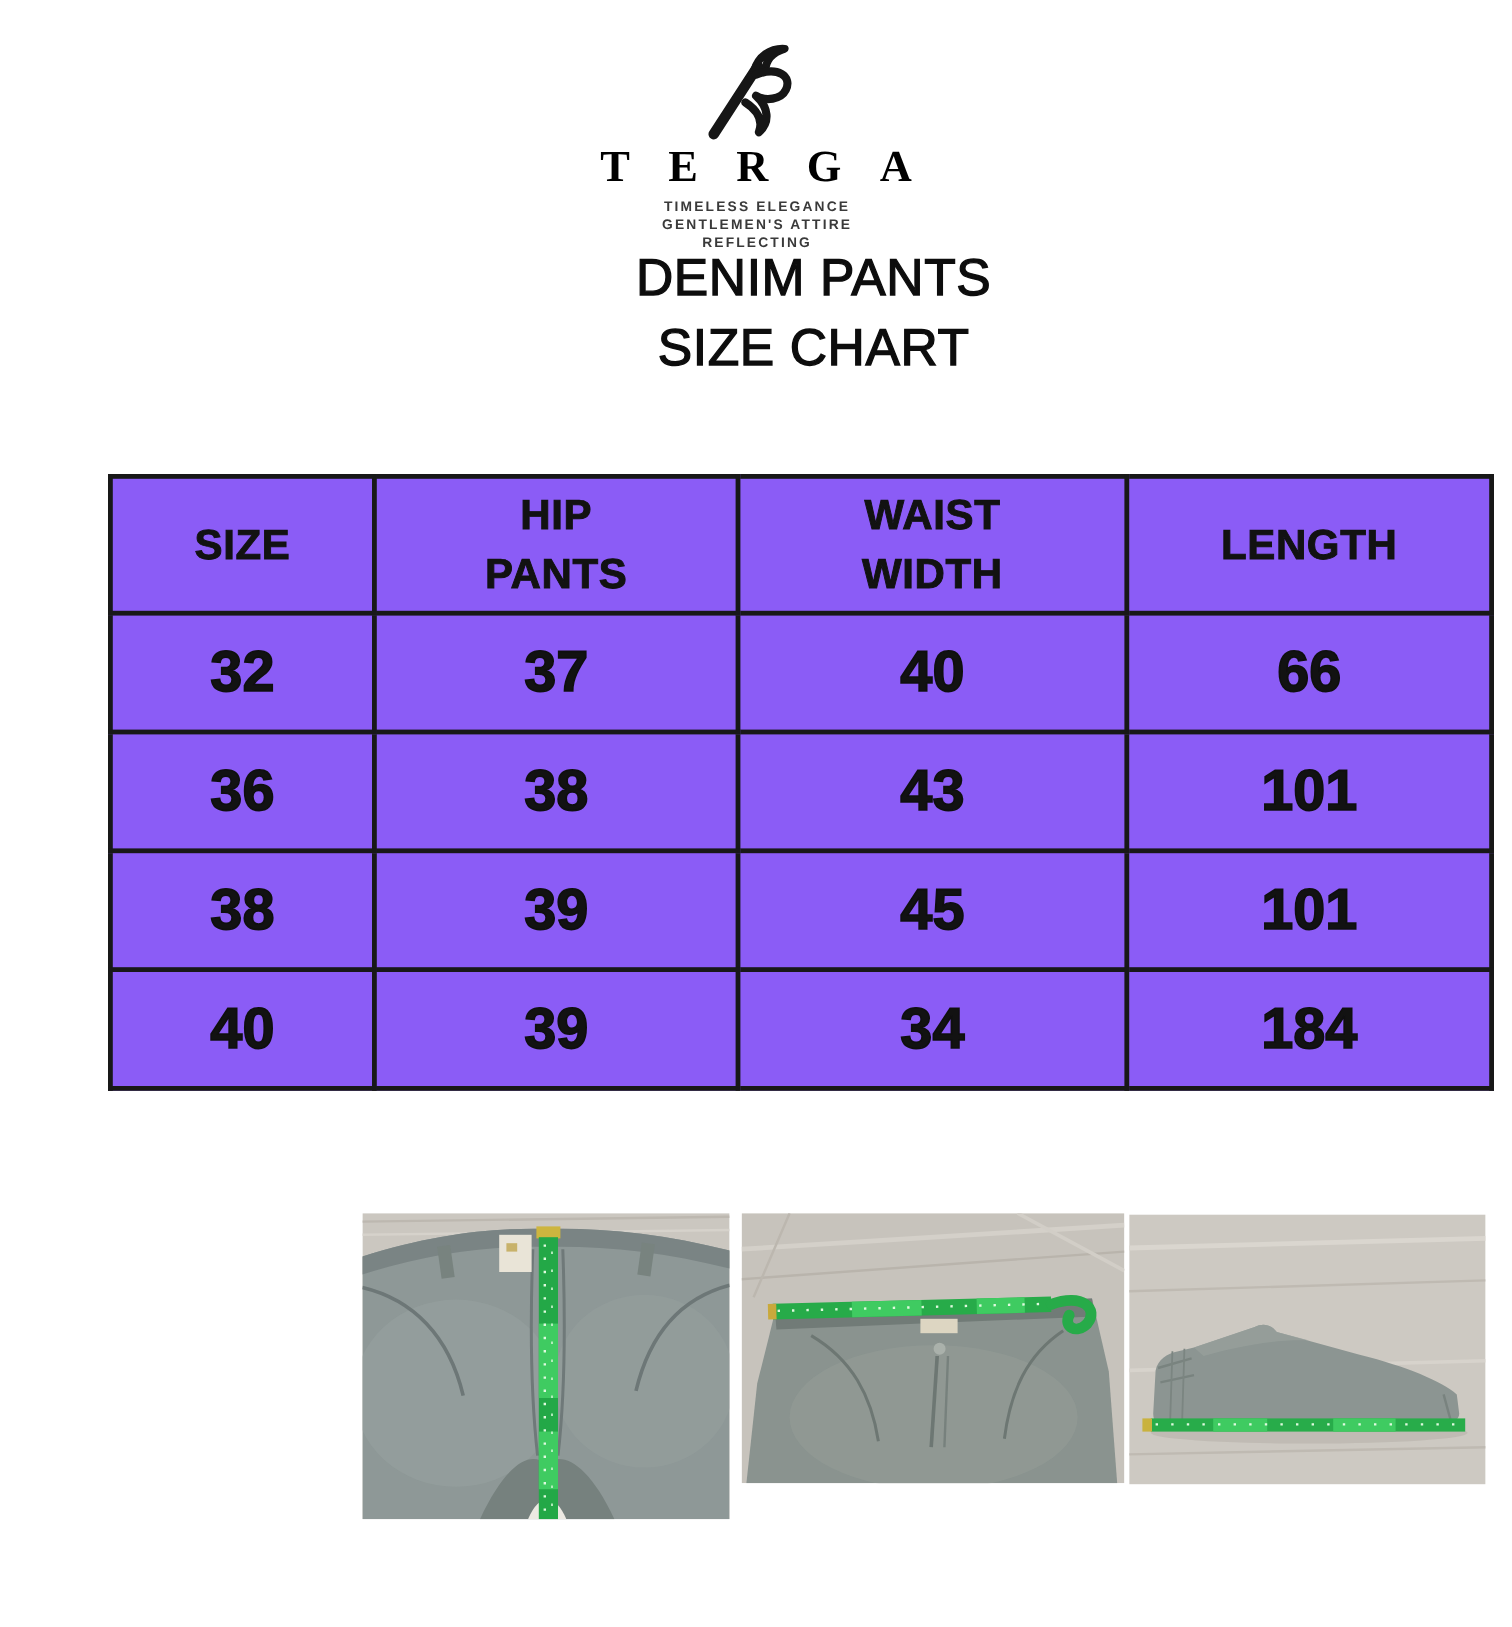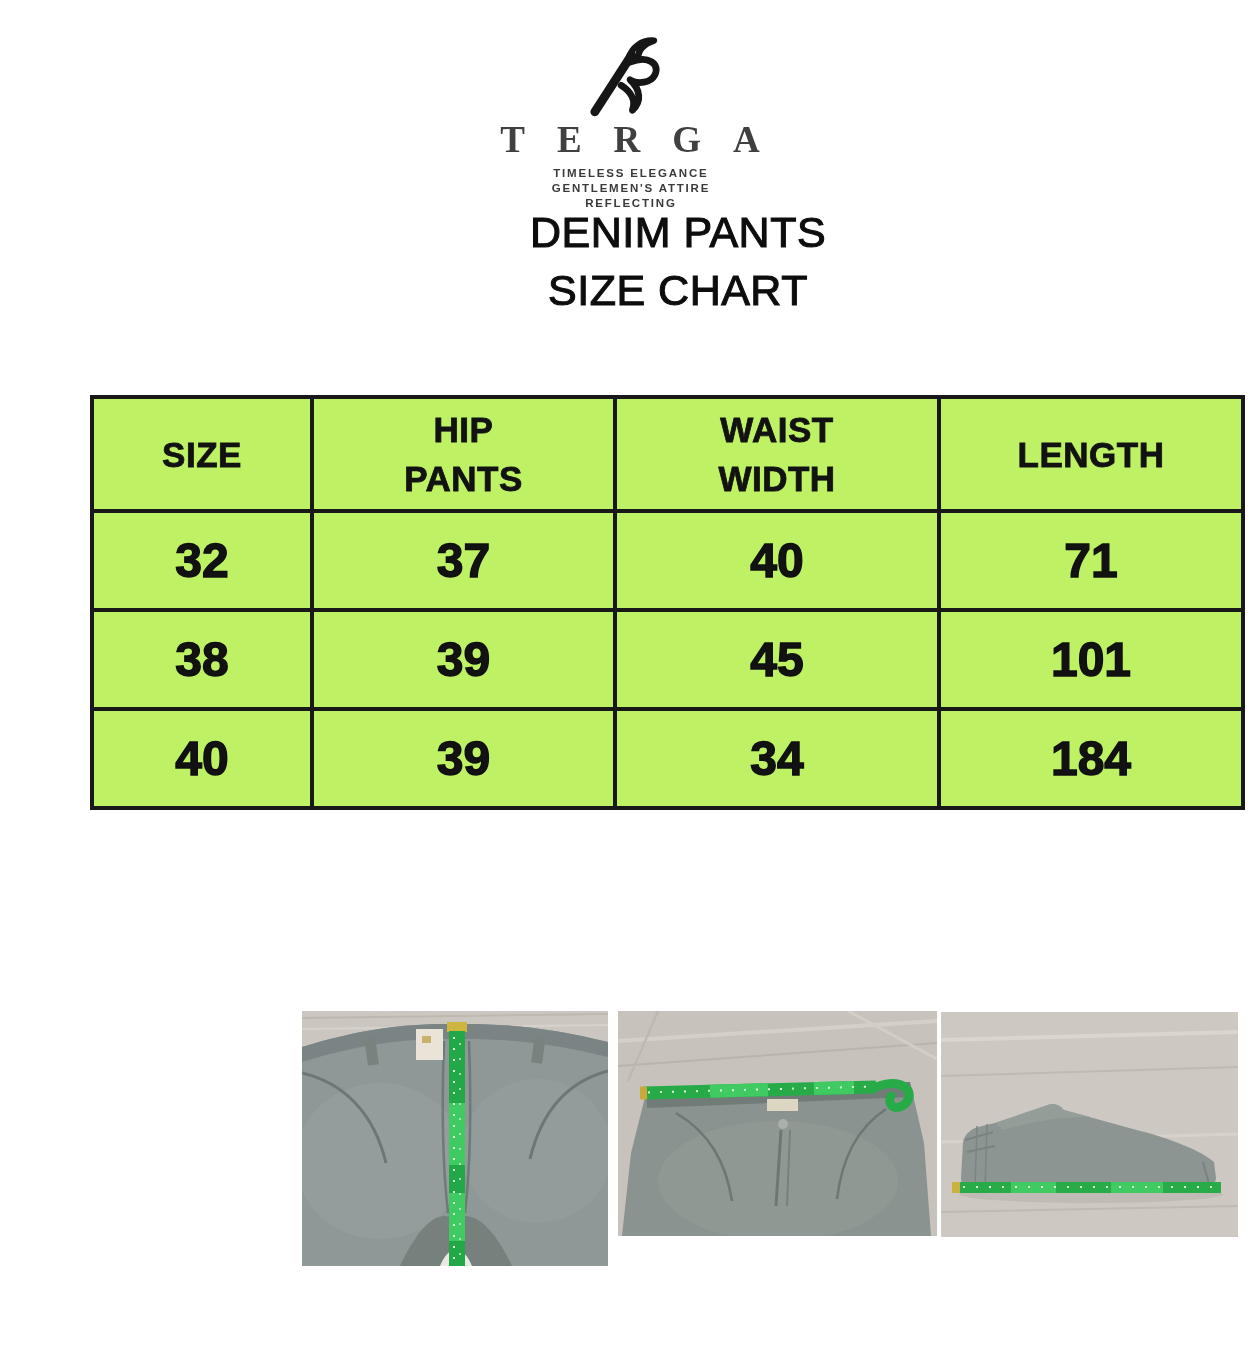--- a/index.html
+++ b/index.html
@@ -13,40 +13,40 @@
   }
   .abs-center { position:absolute; left:0; width:1260px; text-align:center; }
 
   
   #brand-logo { position:absolute; left:582px; top:33px; width:96px; height:84px; }
   #brand-name {
     top:118px;
     font-family:"Liberation Serif", serif;
     font-size:37px; font-weight:600;
     letter-spacing:32px; text-indent:32px;
-    color:#404040;
+    color:#000000;
   }
   #brand-tagline {
     top:166px;
     font-size:11.5px; font-weight:700;
     letter-spacing:1.8px; text-indent:1.8px;
     line-height:15px; color:#3a3a3a;
   }
   .big-title {
     font-size:43px; font-weight:400; letter-spacing:0.5px;
     color:#0d0d0d;margin-left:48px; -webkit-text-stroke:1.1px #0d0d0d;
   }
   #product-title { top:208px; }
   #chart-title   { top:266px; }
 
   
   #size-table {
     position:absolute; left:90px; top:395px;
     width:1151px; border-collapse:collapse; table-layout:fixed;
-    background:#bef264;
+    background:#8b5cf6;
   }
   #size-table th, #size-table td {
     border:4px solid #181818; text-align:center; vertical-align:middle; padding:0;
   }
   #size-table th {
     height:110px; font-size:35px; font-weight:800; line-height:1.4;
     letter-spacing:0.5px; white-space:pre-line;
     -webkit-text-stroke:0.8px #111;
   }
   #size-table td {
@@ -97,21 +97,27 @@
         <th>WAIST
 WIDTH</th>
         <th>LENGTH</th>
       </tr>
     </thead>
   <tbody id="size-table-body">
       <tr>
         <td>32</td>
         <td>37</td>
         <td>40</td>
-        <td>71</td>
+        <td>66</td>
+      </tr>
+      <tr>
+        <td>36</td>
+        <td>38</td>
+        <td>43</td>
+        <td>101</td>
       </tr>
       <tr>
         <td>38</td>
         <td>39</td>
         <td>45</td>
         <td>101</td>
       </tr>
       <tr>
         <td>40</td>
         <td>39</td>

